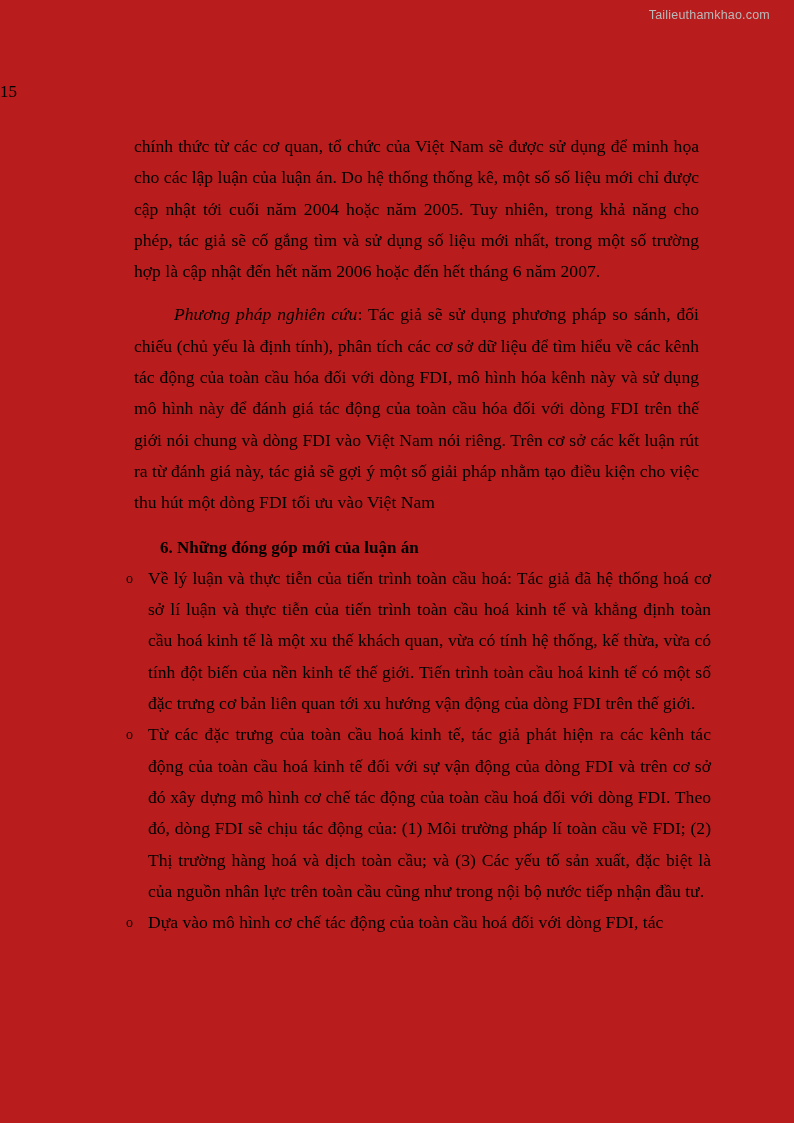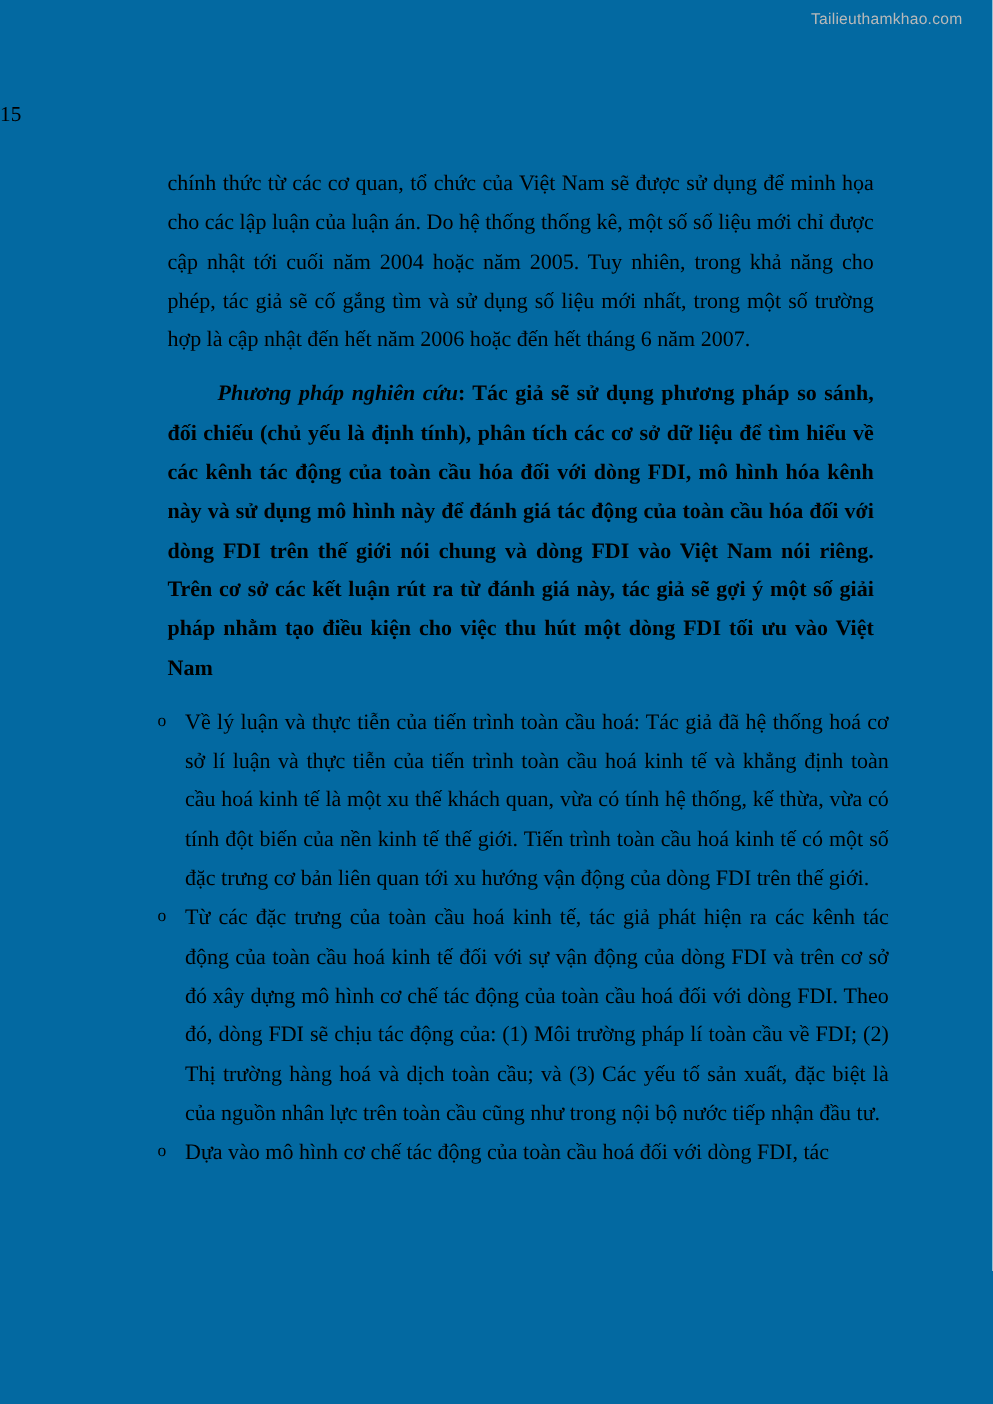--- a/index.html
+++ b/index.html
@@ -8,21 +8,21 @@
     background: #ffffff;
   }
   body {
     font-family: "Liberation Serif", "DejaVu Serif", serif;
     color: #000000;
   }
   .page {
     position: relative;
     width: 794px;
     height: 1123px;
-    background: #0369a1;
+    background: #b91c1c;
     overflow: hidden;
     box-sizing: border-box;
   }
   .watermark {
     position: absolute;
     top: 8px;
     right: 24px;
     font-family: "Liberation Sans", "DejaVu Sans", sans-serif;
     font-size: 12.5px;
     letter-spacing: 0.2px;
@@ -48,21 +48,20 @@
   p.body-par {
     margin: 12px;
     font-size: 17.6px;
     line-height: 31.3px;
     text-align: justify;
     text-justify: inter-word;
     hyphens: none;
   }
   p.indent-par {
     text-indent: 40px;
-    font-weight: bold;
   }
   .heading {
     margin: 0;
     padding-top: 1px;
     font-size: 17px;
     line-height: 31.3px;
     font-weight: bold;
     text-indent: 38px;
     text-align: left;
   }
@@ -99,20 +98,21 @@
   <div class="watermark">Tailieuthamkhao.com</div>
 
   <div class="page-number">15</div>
 
   <div class="content">
 
     <p class="body-par"><span>chính thức từ các cơ quan, tổ chức của Việt Nam sẽ được sử dụng để minh họa cho các lập luận của luận án. Do hệ thống thống kê, một số số liệu mới chỉ được cập nhật tới cuối năm 2004 hoặc năm 2005. Tuy nhiên, trong khả năng cho phép, tác giả sẽ cố gắng tìm và sử dụng số liệu mới nhất, trong một số trường hợp là cập nhật đến hết năm 2006 hoặc đến hết tháng 6 năm 2007.</span></p>
 
     <p class="body-par indent-par"><span class="ital">Phương pháp nghiên cứu</span><span>: Tác giả sẽ sử dụng phương pháp so sánh, đối chiếu (chủ yếu là định tính), phân tích các cơ sở dữ liệu để tìm hiểu về các kênh tác động của toàn cầu hóa đối với dòng FDI, mô hình hóa kênh này và sử dụng mô hình này để đánh giá tác động của toàn cầu hóa đối với dòng FDI trên thế giới nói chung và dòng FDI vào Việt Nam nói riêng. Trên cơ sở các kết luận rút ra từ đánh giá này, tác giả sẽ gợi ý một số giải pháp nhằm tạo điều kiện cho việc thu hút một dòng FDI tối ưu vào Việt Nam</span></p>
 
+    <p class="heading">6. Những đóng góp mới của luận án</p>
 
     <ul class="bullets">
       <li>
         <span class="bullet-marker">o</span>
         <span>Về lý luận và thực tiễn của tiến trình toàn cầu hoá: Tác giả đã hệ thống hoá cơ sở lí luận và thực tiễn của tiến trình toàn cầu hoá kinh tế và khẳng định toàn cầu hoá kinh tế là một xu thế khách quan, vừa có tính hệ thống, kế thừa, vừa có tính đột biến của nền kinh tế thế giới. Tiến trình toàn cầu hoá kinh tế có một số đặc trưng cơ bản liên quan tới xu hướng vận động của dòng FDI trên thế giới.</span>
       </li>
       <li>
         <span class="bullet-marker">o</span>
         <span>Từ các đặc trưng của toàn cầu hoá kinh tế, tác giả phát hiện ra các kênh tác động của toàn cầu hoá kinh tế đối với sự vận động của dòng FDI và trên cơ sở đó xây dựng mô hình cơ chế tác động của toàn cầu hoá đối với dòng FDI. Theo đó, dòng FDI sẽ chịu tác động của: (1) Môi trường pháp lí toàn cầu về FDI; (2) Thị trường hàng hoá và dịch toàn cầu; và (3) Các yếu tố sản xuất, đặc biệt là của nguồn nhân lực trên toàn cầu cũng như trong nội bộ nước tiếp nhận đầu tư.</span>
       </li>

